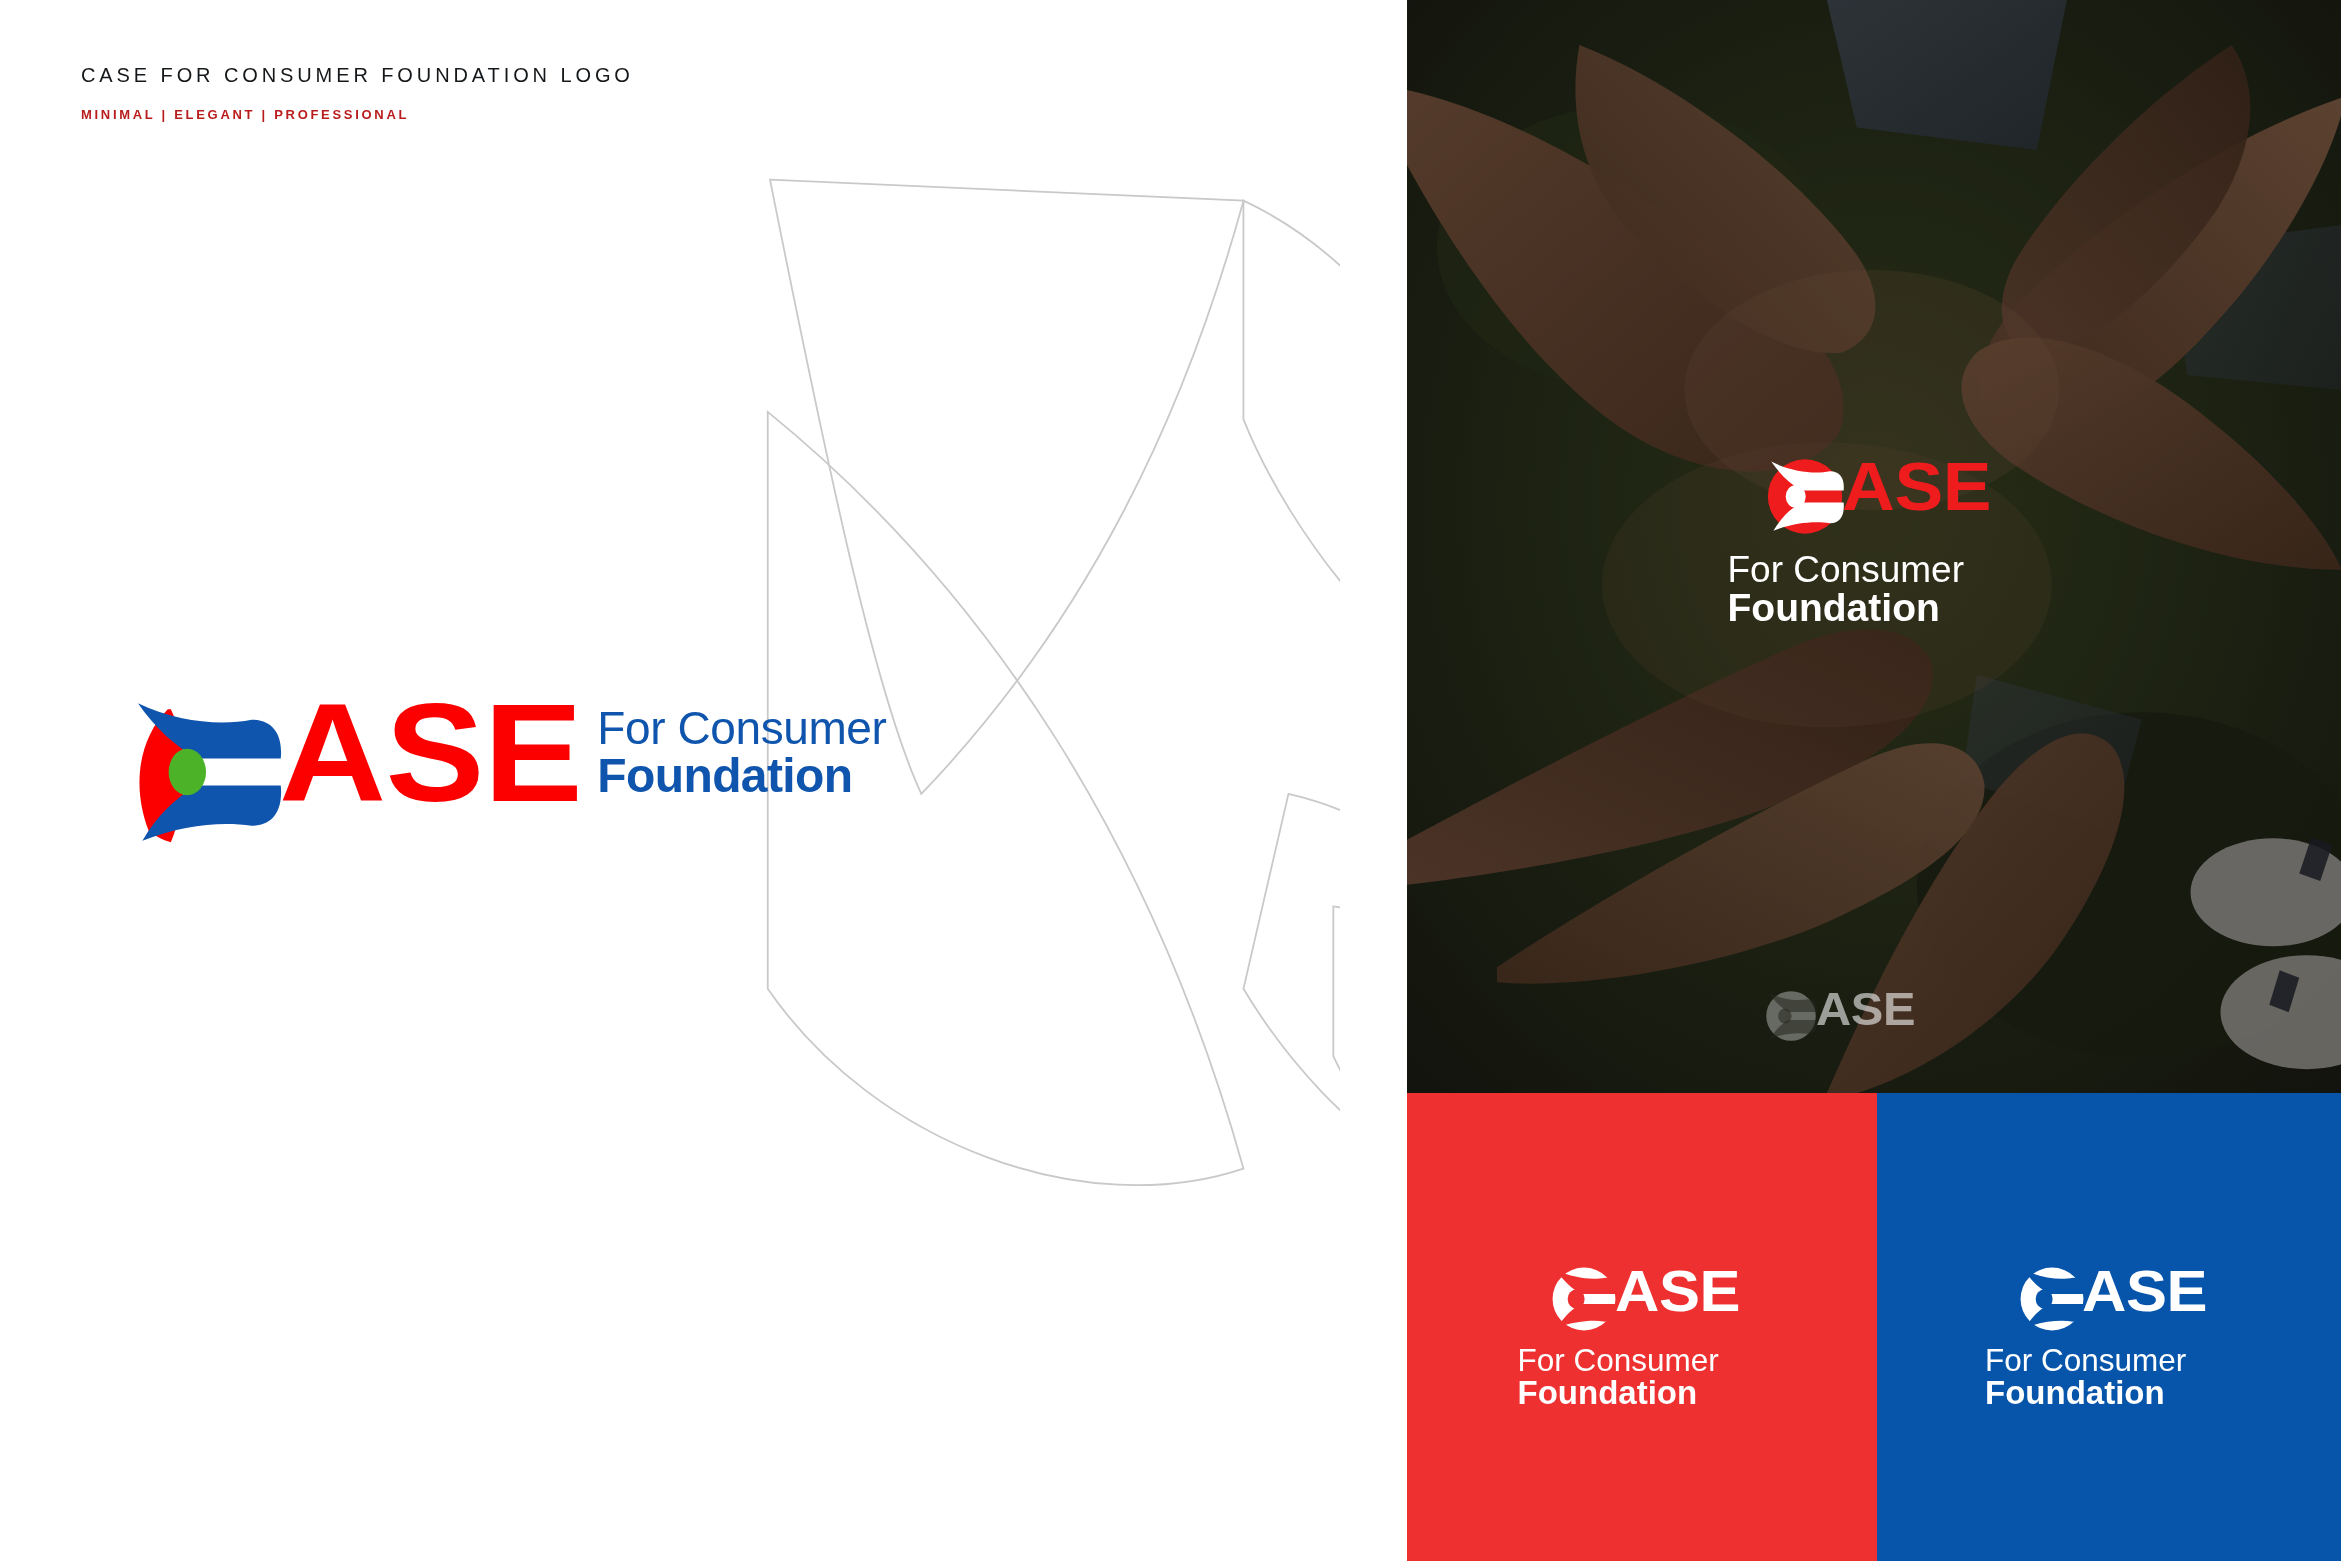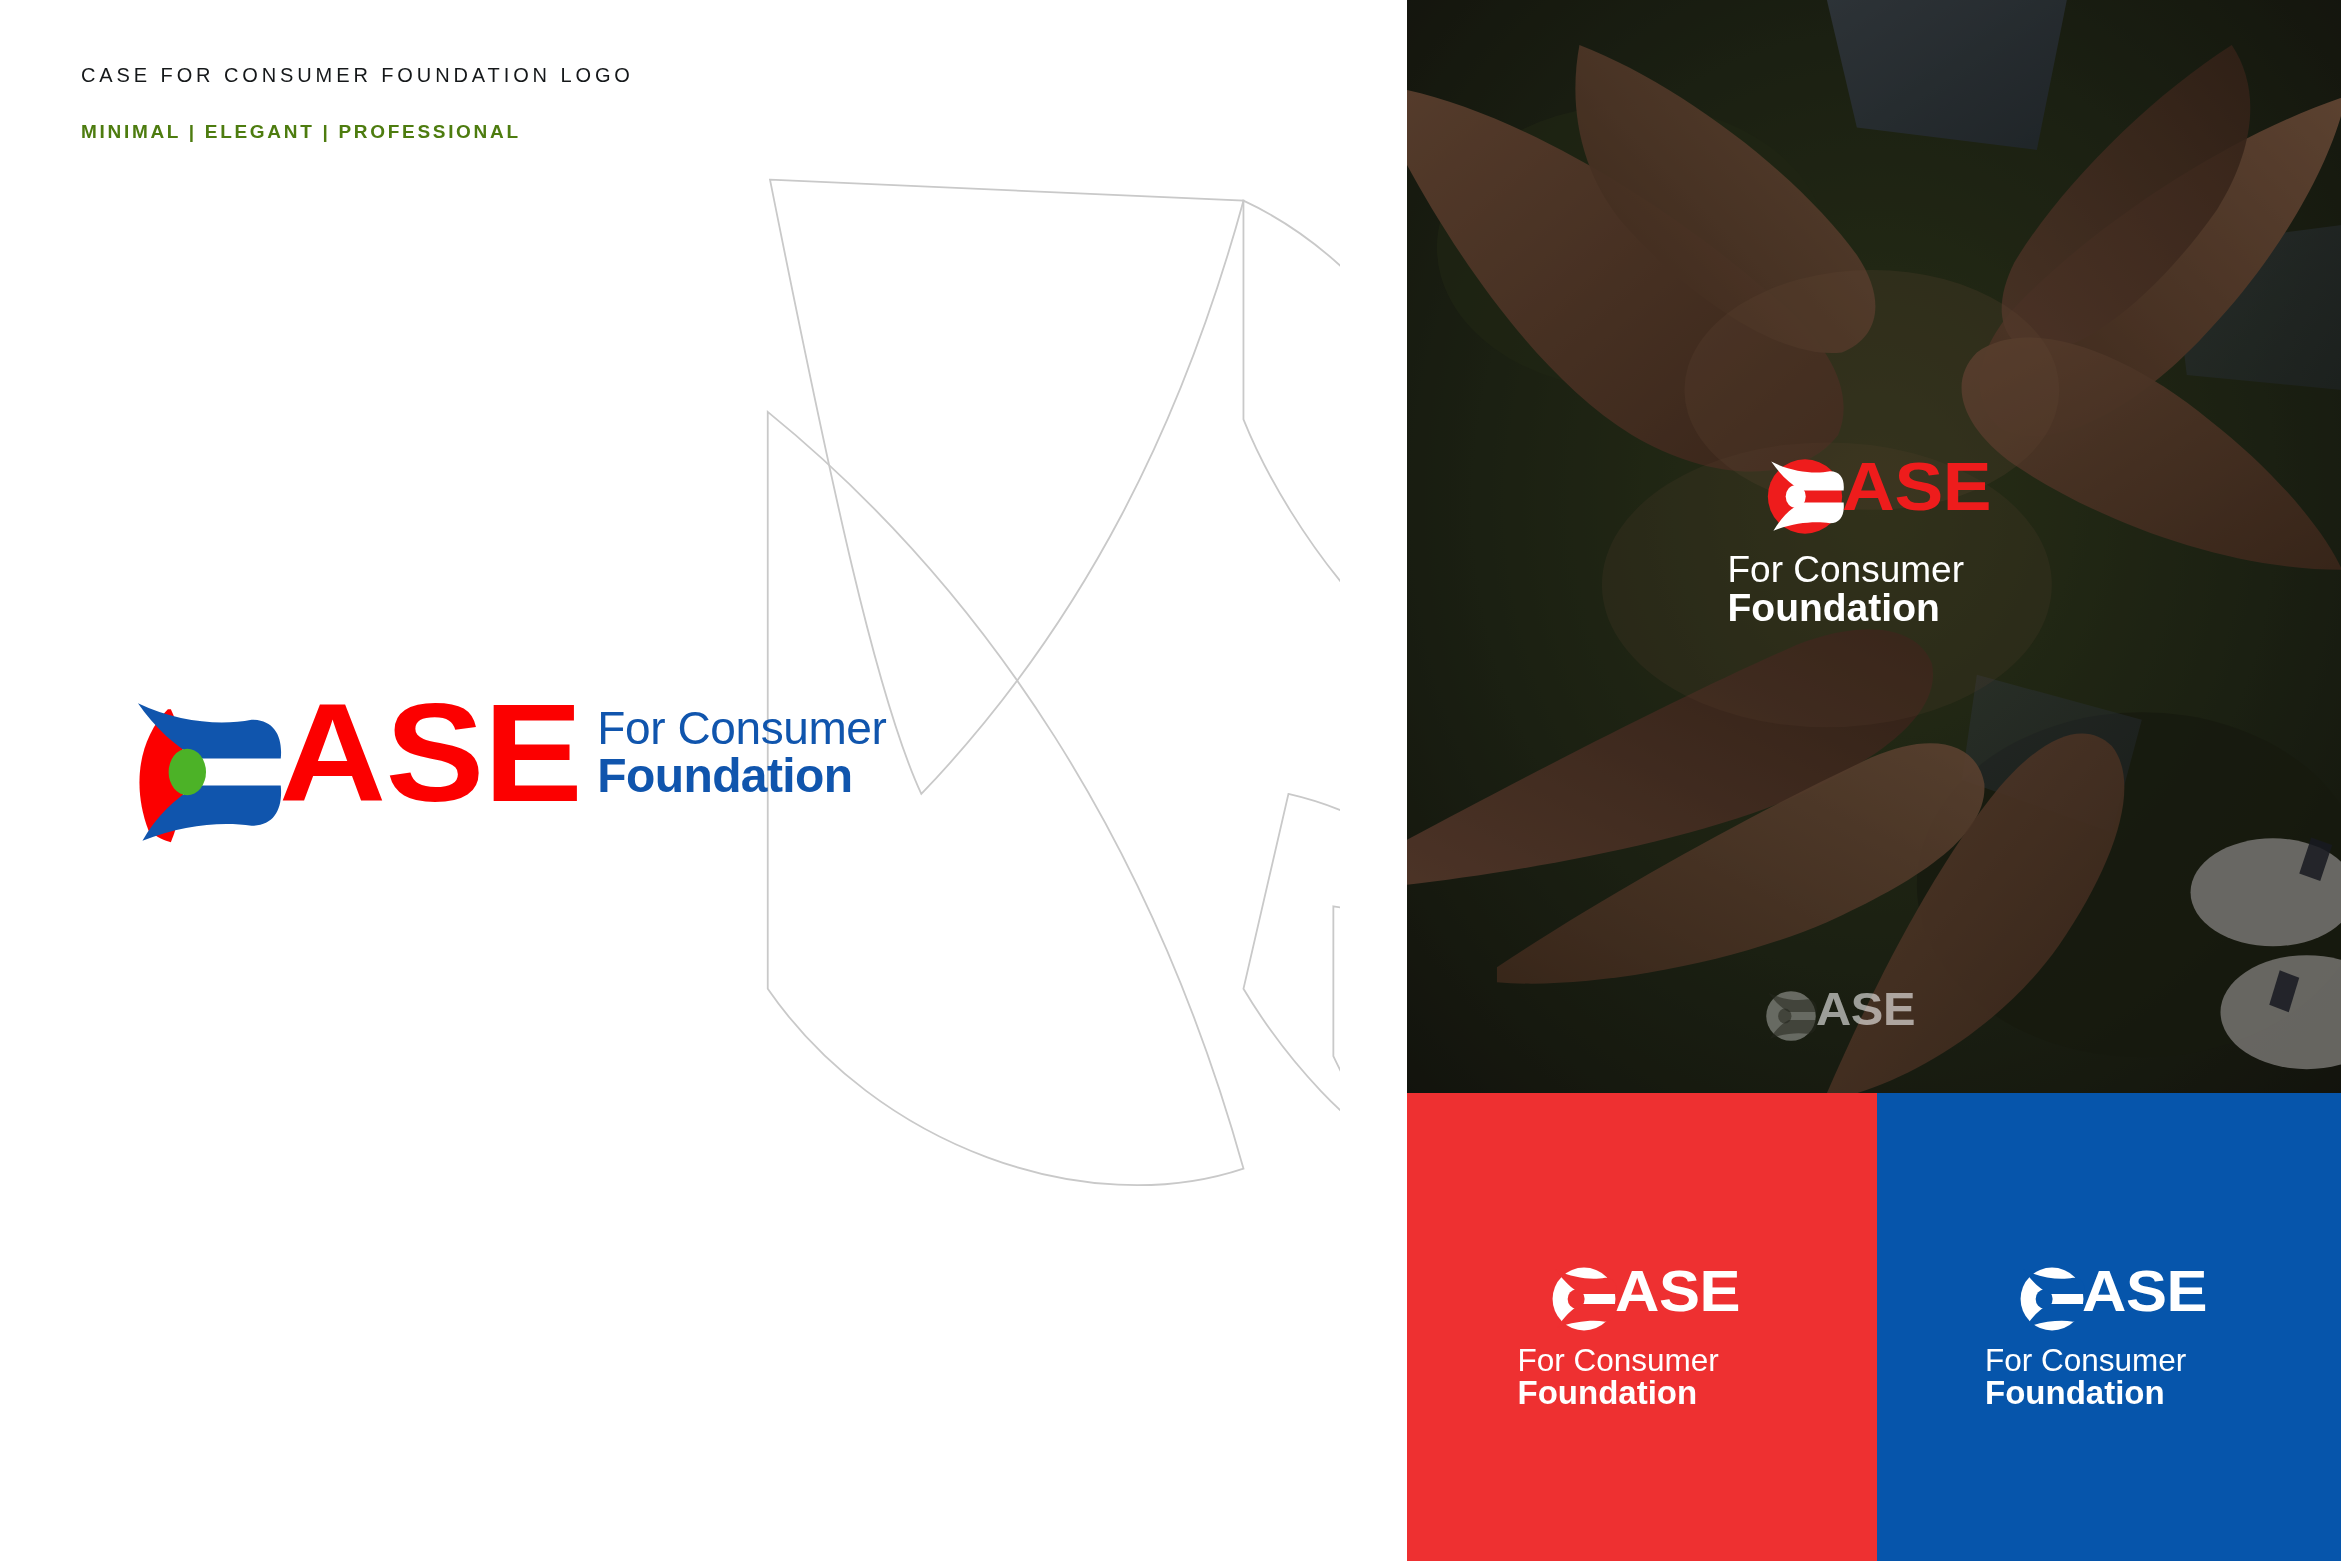--- a/index.html
+++ b/index.html
@@ -15,23 +15,23 @@
     position:absolute; left:0; top:0; width:1340px; height:1561px;
     background:#ffffff; overflow:hidden;
   }
 
   #header-block{ position:absolute; left:81px; top:64px; }
   #title-line{
     font-size:20px; font-weight:400; letter-spacing:3.9px;
     color:#15181a; white-space:nowrap;
   }
   #subtitle-line{
-    margin-top:34px;
-    font-size:19px; font-weight:700; letter-spacing:2.7px;
-    color:#4d7c0f; white-space:nowrap;
+    margin-top:20px;
+    font-size:13px; font-weight:700; letter-spacing:2.7px;
+    color:#b91c1c; white-space:nowrap;
   }
 
   
   #bg-outline{ position:absolute; left:764px; top:172px; width:884px; height:1229px; pointer-events:none; }
 
   
   #primary-logo{
     position:absolute; left:126px; top:697px;
     display:flex; align-items:flex-start;
   }

